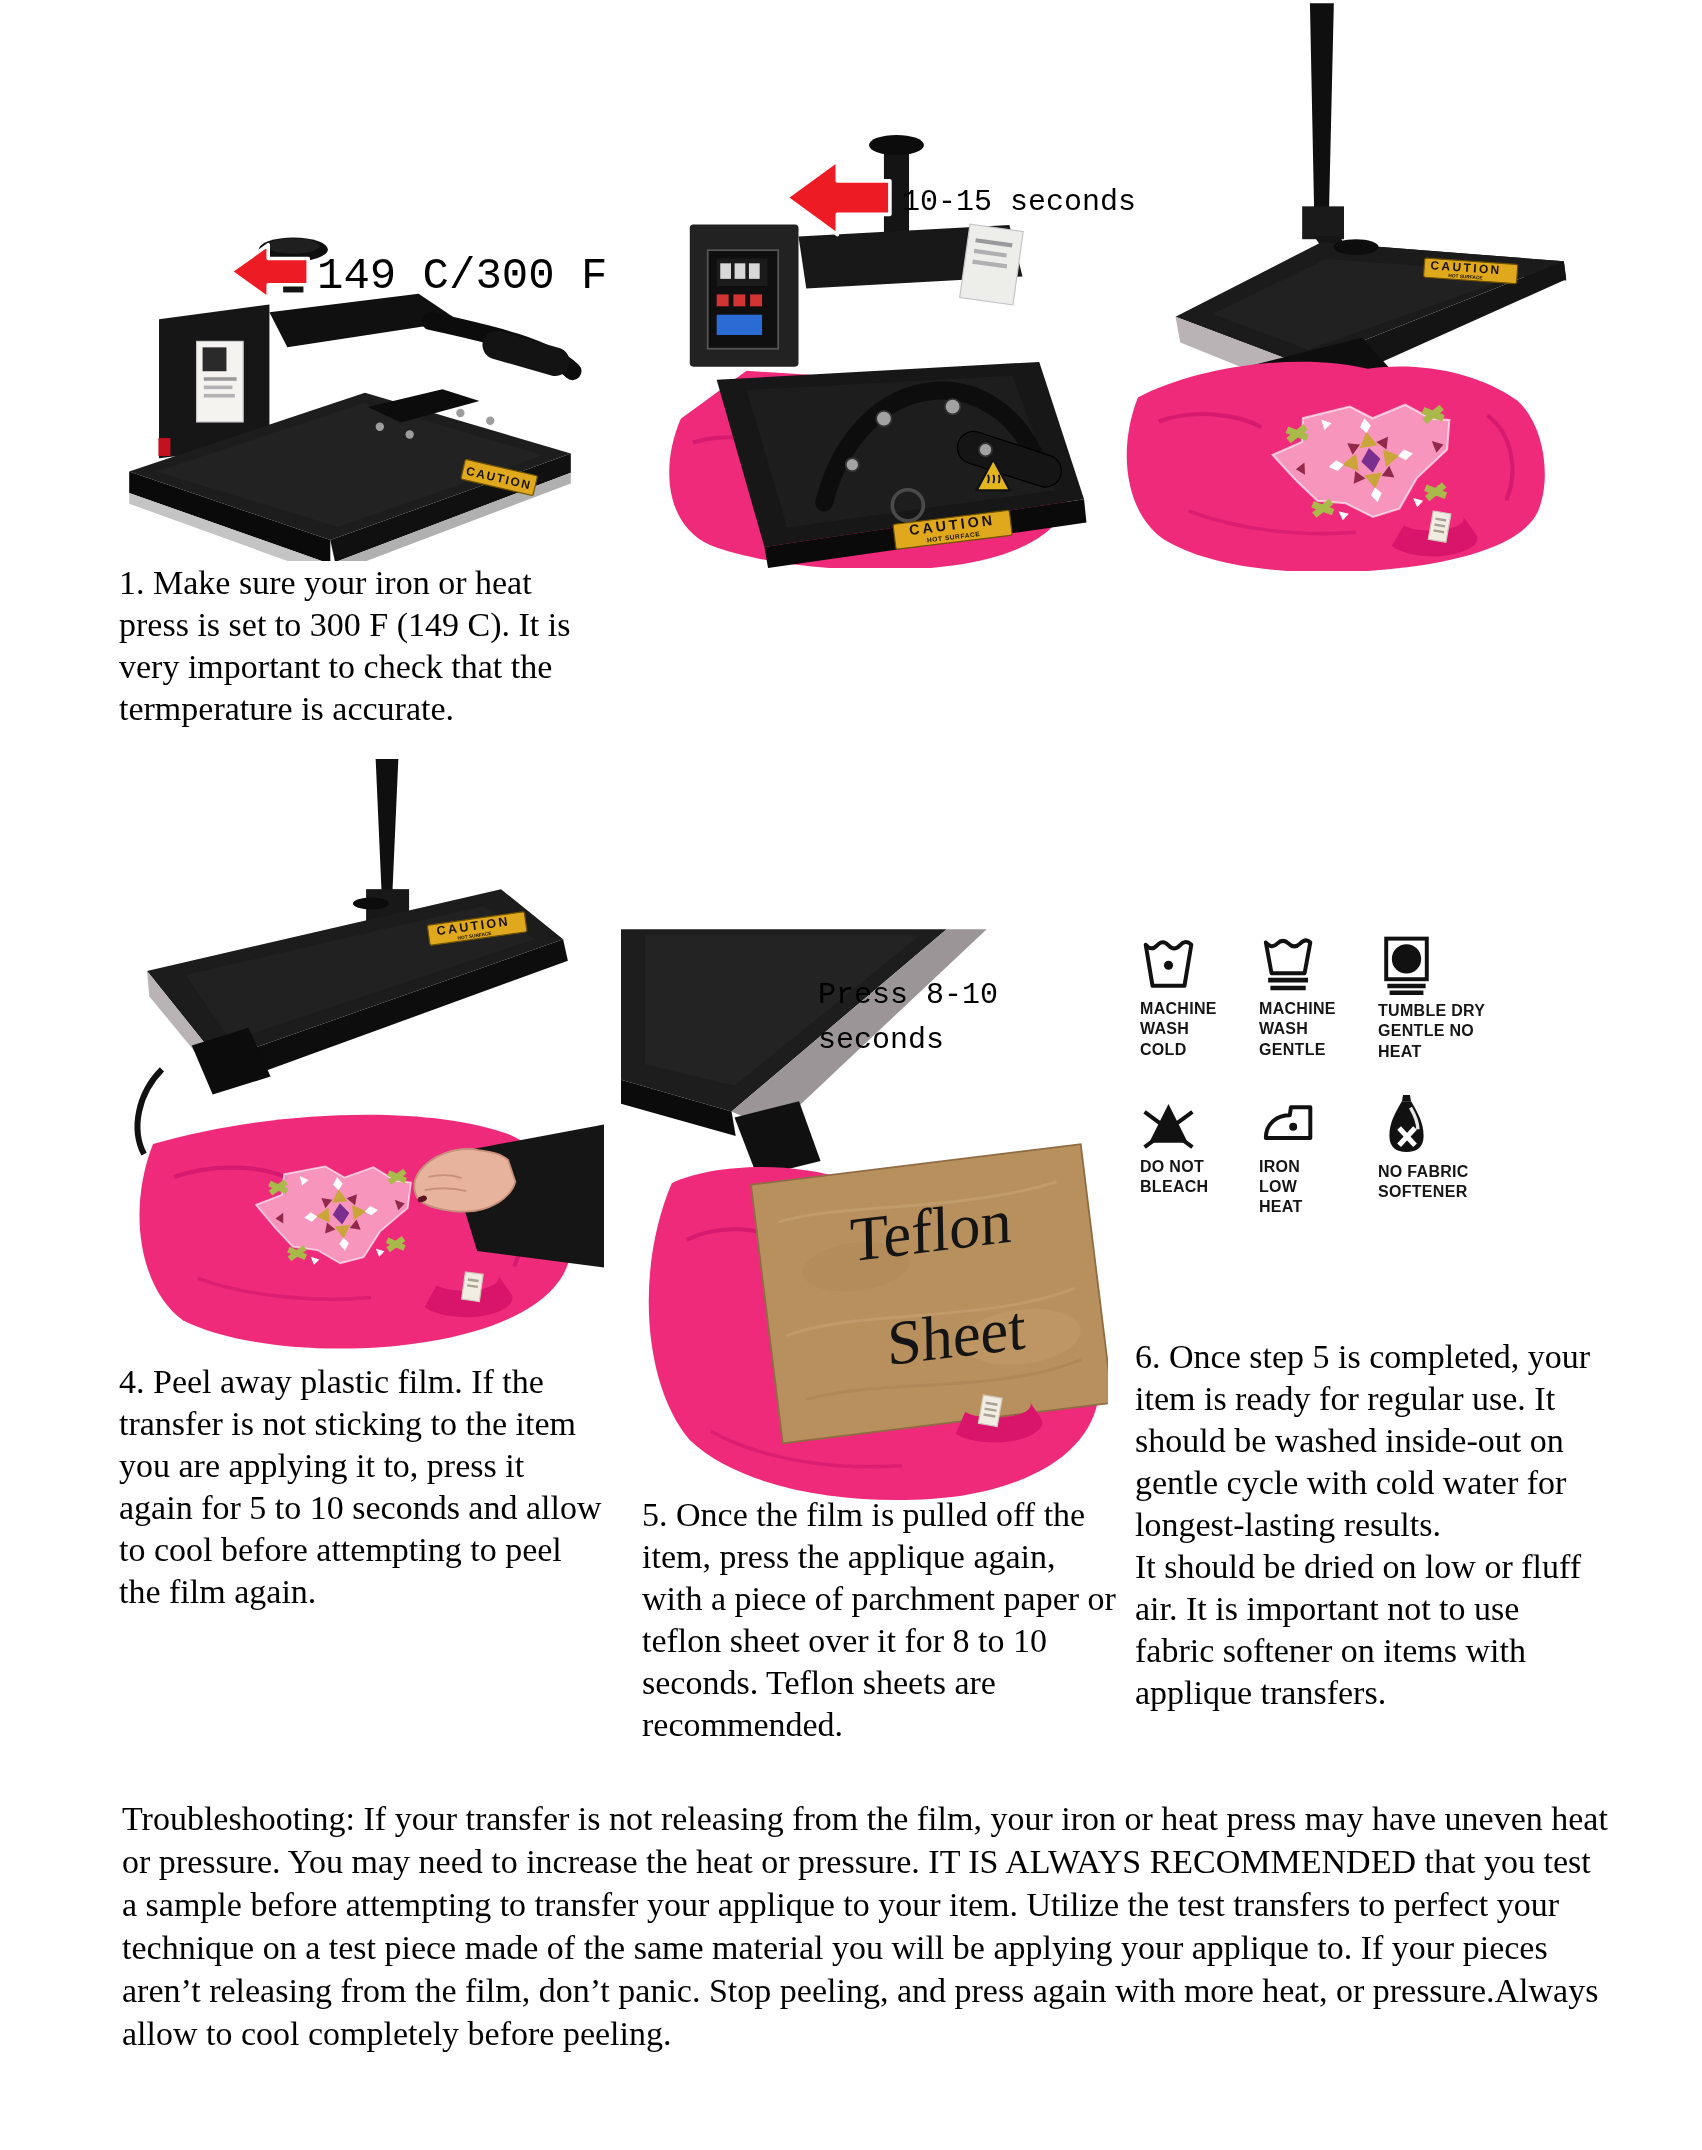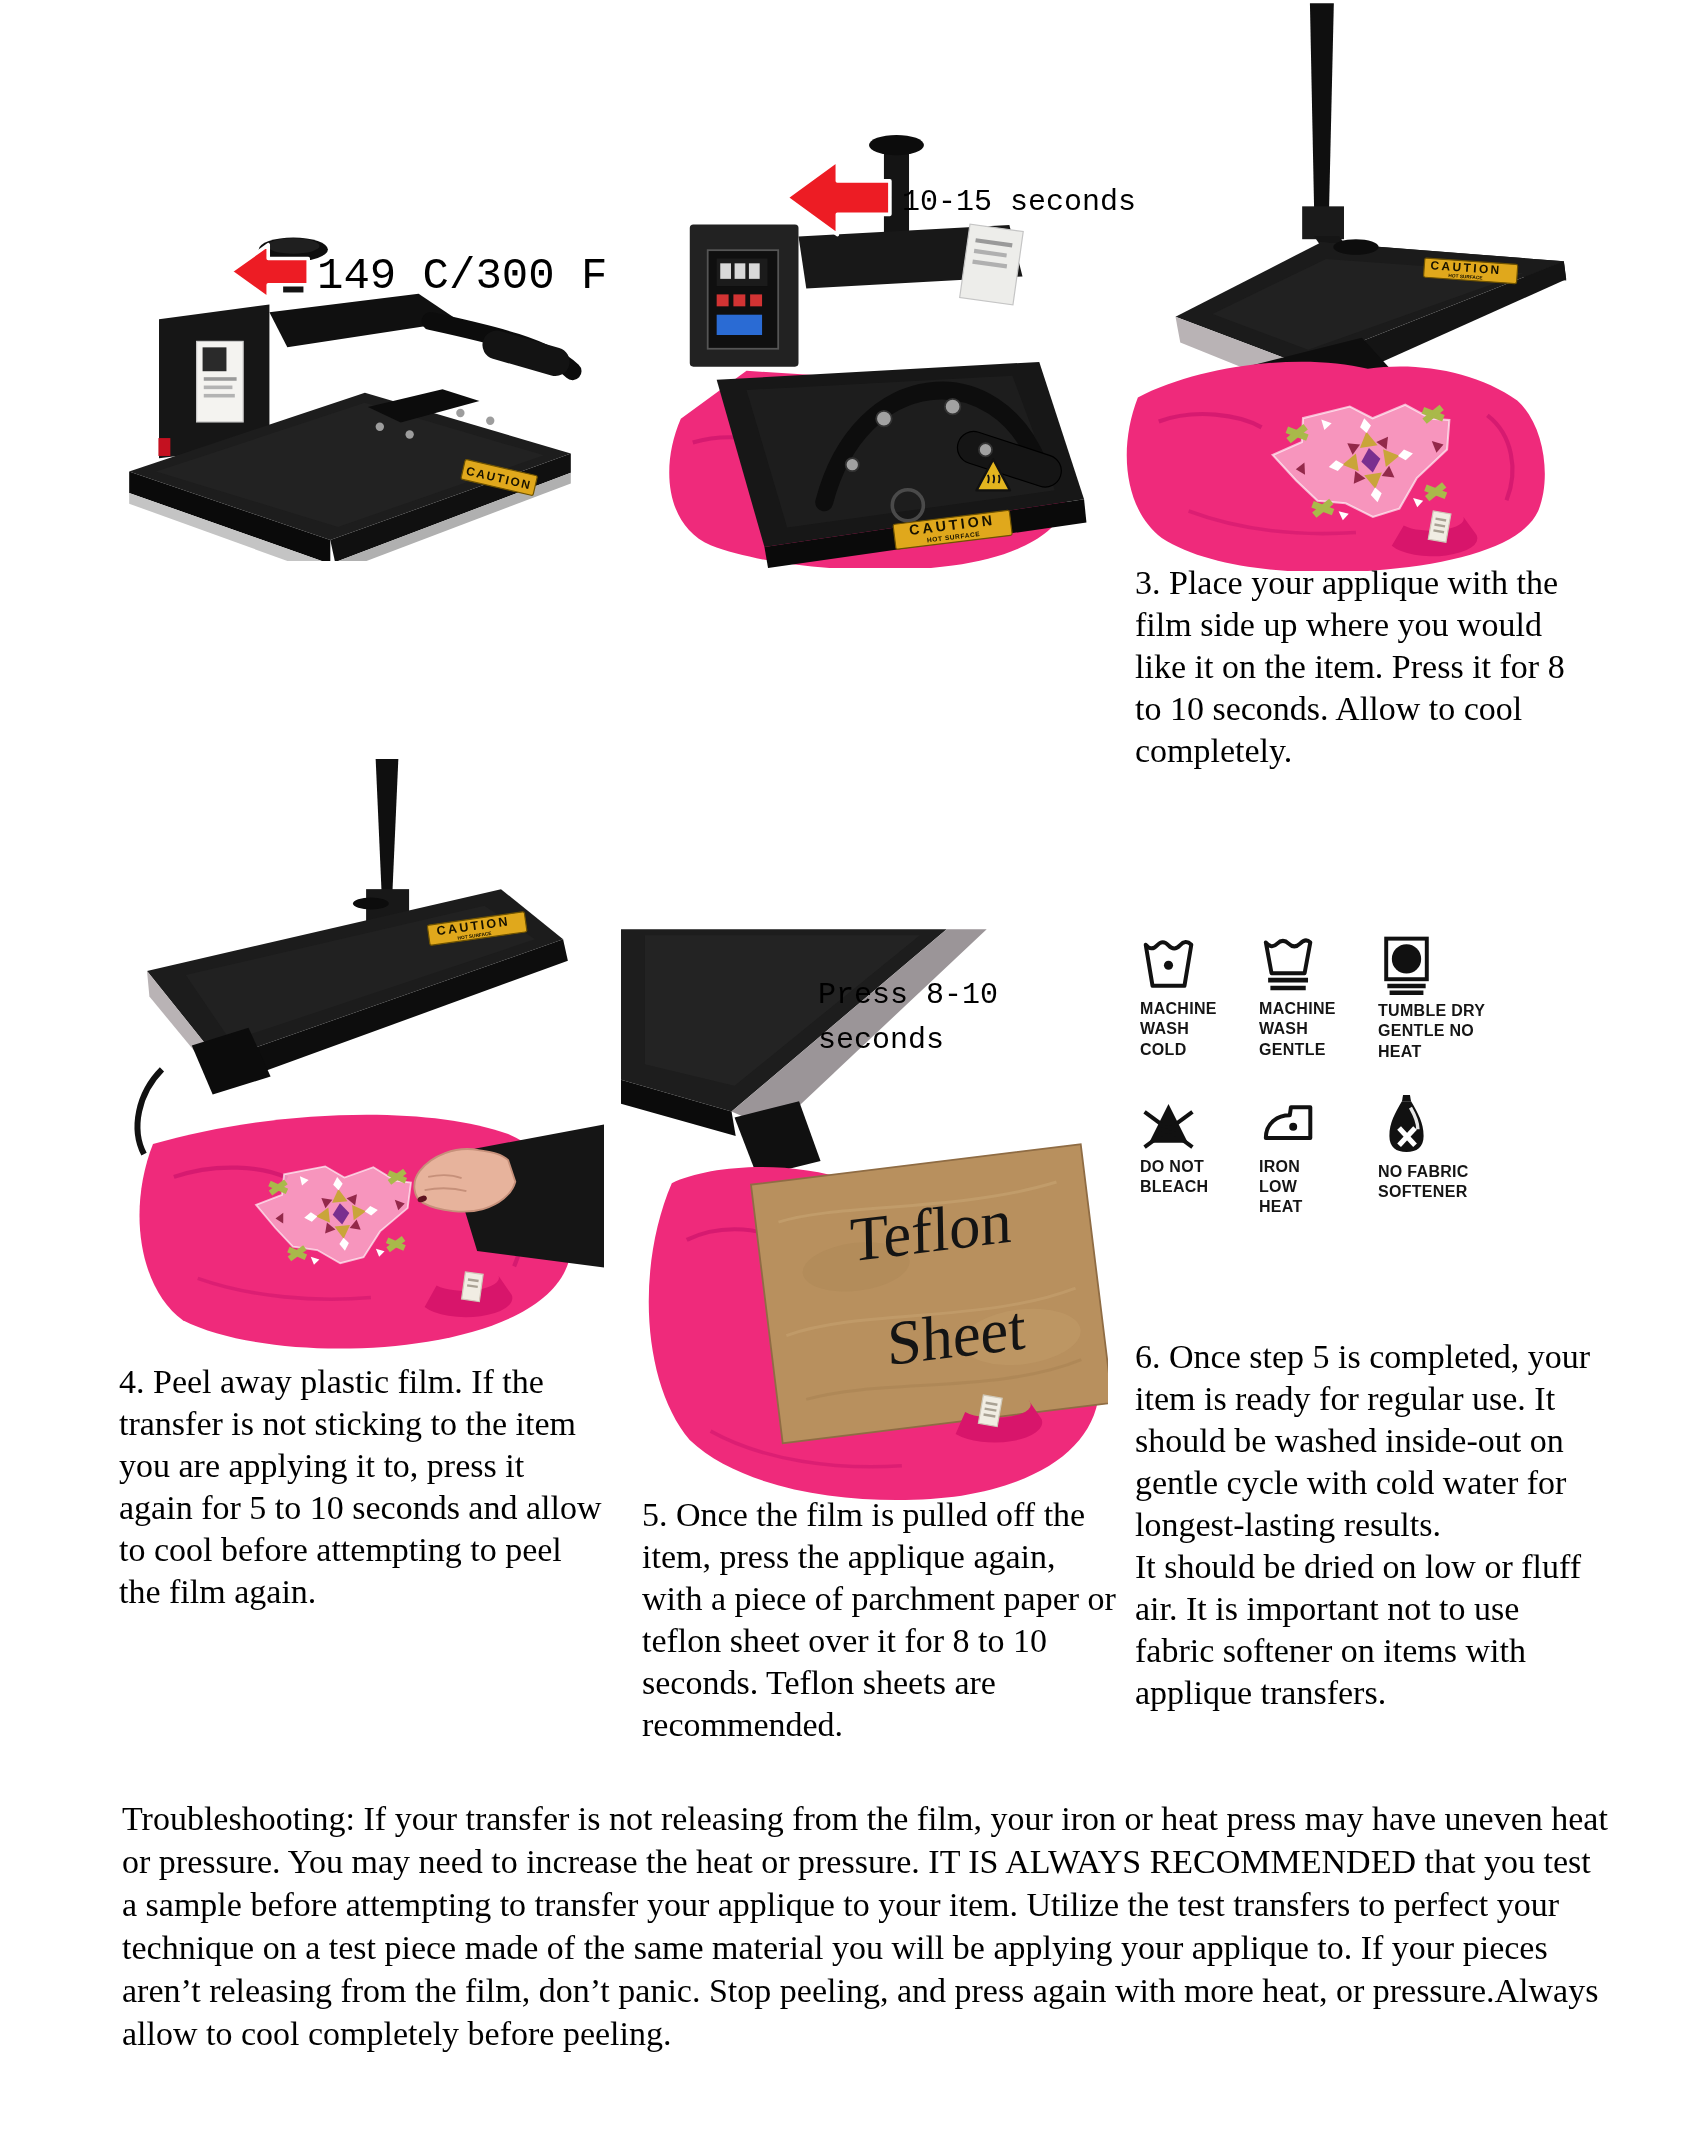--- a/index.html
+++ b/index.html
@@ -192,22 +192,22 @@
       <rect x="-15" y="-24" width="30" height="48" fill="#f1ede3" stroke="#cfc8b8" stroke-width="2"></rect>
       <rect x="-9" y="-14" width="18" height="4" fill="#a9a294"></rect>
       <rect x="-9" y="-4" width="18" height="4" fill="#a9a294"></rect>
       <rect x="-9" y="6" width="18" height="4" fill="#a9a294"></rect>
     </g>
 
     <g transform="translate(445,765) rotate(-9) scale(1.15)">
       <use href="#applique-art-def"></use>
     </g>
   </svg>
-  <div class="txt" style="left:1135px;top:562px;width:436px;">3. Place your applique with the film side up where you would like it on the item. Press it for 8 to 10 seconds. Allow to cool completely.</div>
-
+
+  <div class="txt" style="left:119px;top:562px;width:472px;">1. Make sure your iron or heat press is set to 300 F (149 C). It is very important to check that the termperature is accurate.</div>
 
   <svg class="fig" style="left:90px;top:759px" width="514" height="591" viewBox="0 0 860 990">
     <polygon points="478,0 516,0 506,225 488,225" fill="#0f0f0f"></polygon>
     <rect x="462" y="218" width="72" height="58" fill="#181818"></rect>
     <polygon points="500,272 542,266 578,318 538,332" fill="#151515"></polygon>
 
     <polygon points="95,355 688,218 792,302 215,505" fill="#1c1c1c"></polygon>
     <polygon points="160,362 660,246 745,302 235,472" fill="#242424" opacity="0.7"></polygon>
     <polygon points="95,355 215,505 223,548 99,398" fill="#b9b3b5"></polygon>
     <polygon points="215,505 792,302 800,338 223,548" fill="#0d0d0d"></polygon>

